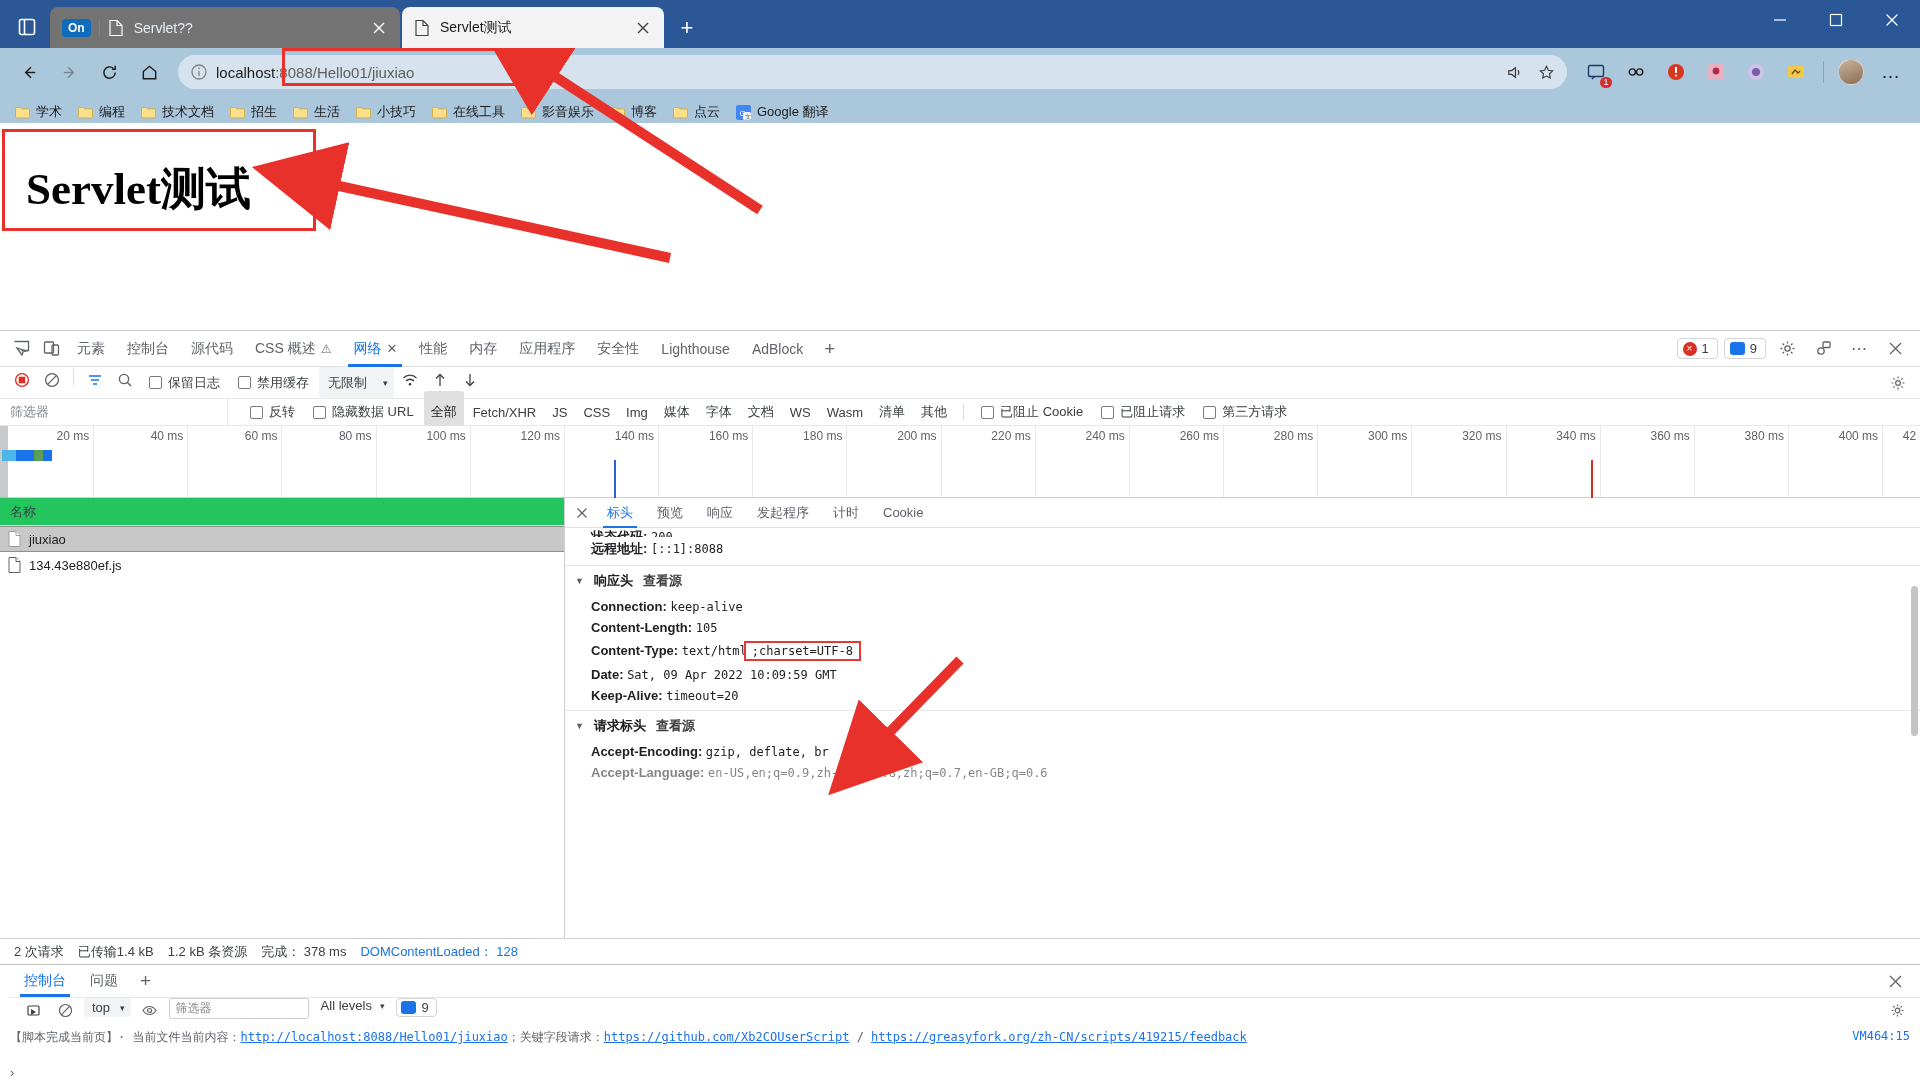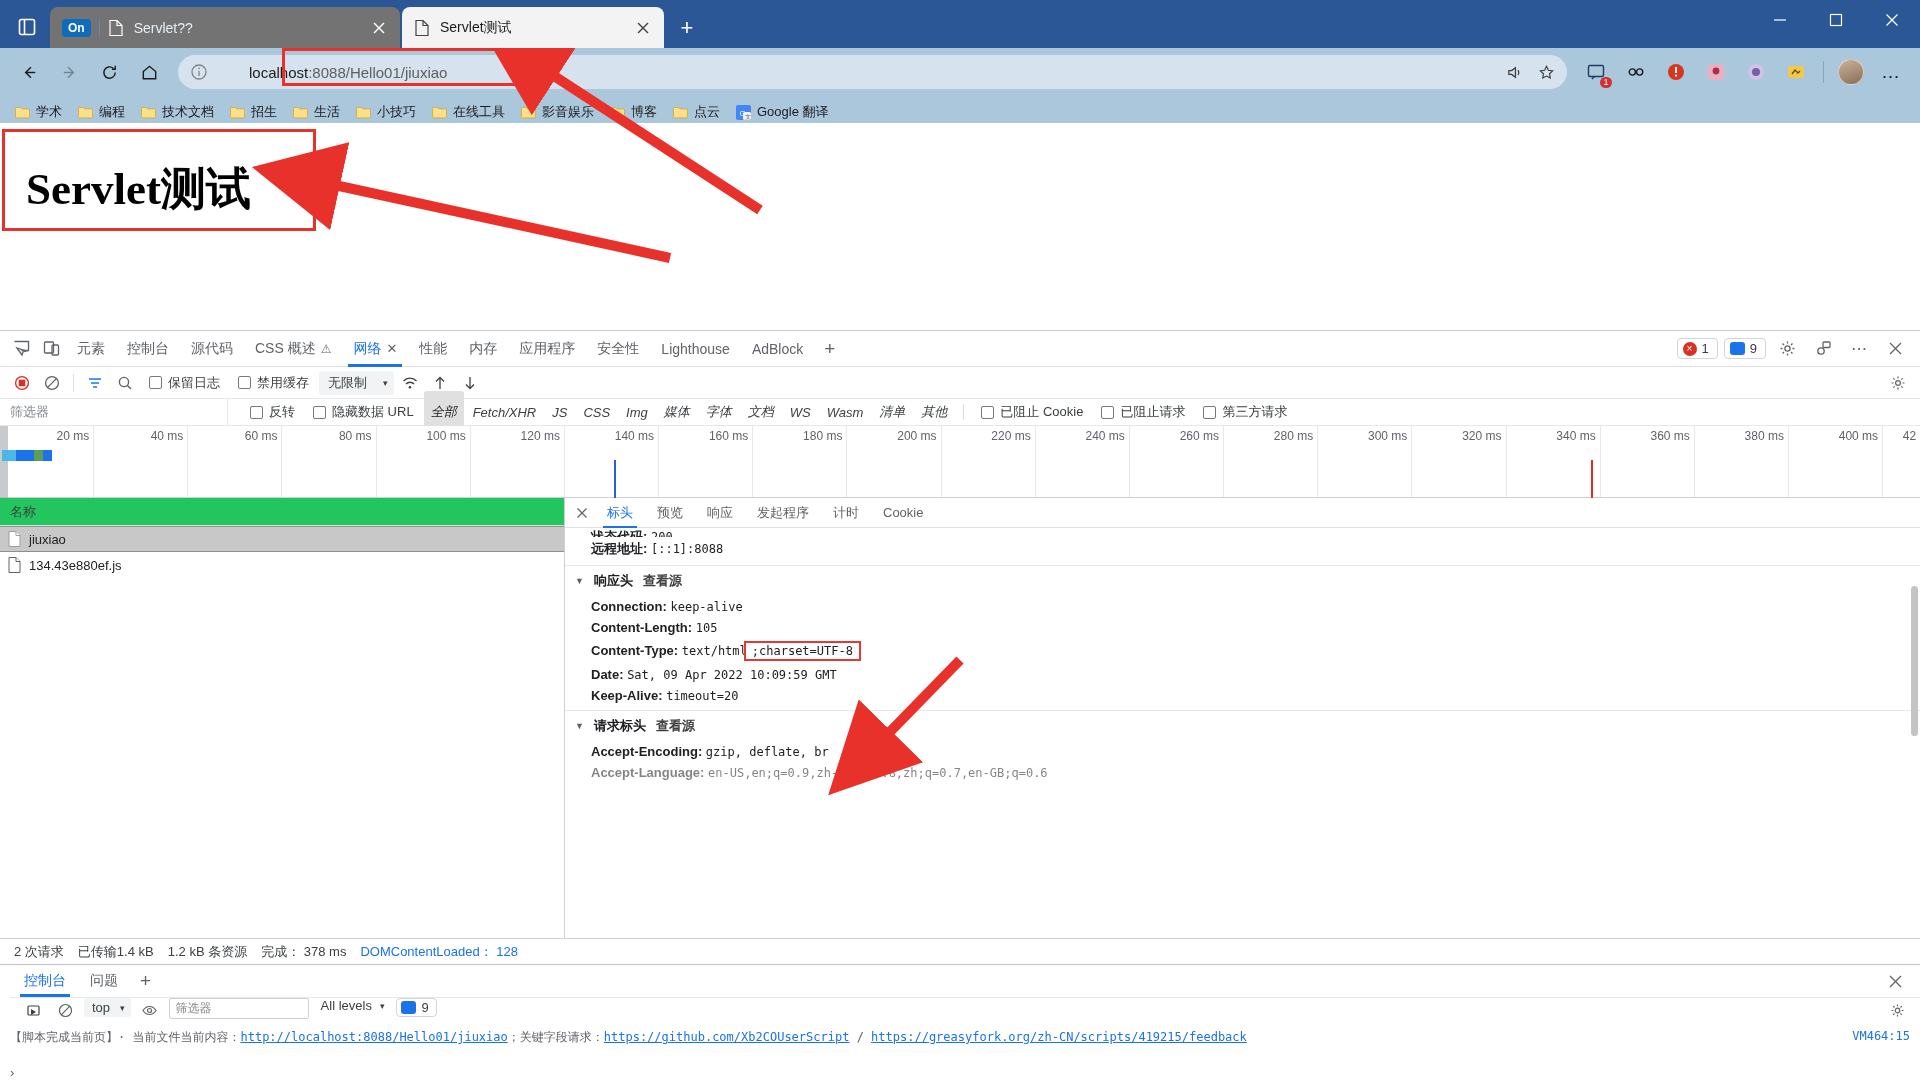--- a/index.html
+++ b/index.html
@@ -79,21 +79,20 @@
 
   .omnibox {
     flex: 1 1 auto;
     height: 34px;
     background: #d6e3ee;
     border-radius: 17px;
     display: flex; align-items: center;
     margin: 0 8px;
     padding: 0 6px 0 12px;
     position: relative;
-    gap: 33px;
   }
   .omnibox .info-icon { width:18px; height:18px; margin-right:8px; opacity:.7; }
   .omnibox .url { font-size: 15px; color: #5e5e5e; white-space: nowrap; }
   .omnibox .url b { color: #1b1b1b; font-weight: normal; }
   .omnibox-right { margin-left: auto; display: flex; align-items: center; gap: 2px; }
   .omni-ic { width: 30px; height: 30px; display:flex;align-items:center;justify-content:center;border-radius:15px; }
   .omni-ic svg { width: 17px; height: 17px; }
 
   .tb-ext { width: 38px; height: 38px; display:flex;align-items:center;justify-content:center; position:relative; border-radius:6px;}
   .tb-ext svg { width:20px; height:20px; }
@@ -176,21 +175,21 @@
   .badge-pill {
     display: flex; align-items: center; gap: 5px;
     border: 1px solid #d5d5d5; border-radius: 4px;
     padding: 2px 8px 2px 5px; font-size: 13px; color: #3c4043; background:#fff;
   }
   .dot-err { width: 14px; height: 14px; border-radius: 50%; background: #d93025; color:#fff; font-size:10px; display:flex;align-items:center;justify-content:center; }
   .dot-msg { width: 15px; height: 13px; border-radius: 3px; background: #1a73e8; }
 
   
   .net-toolbar {
-    height: 32px; display: flex; align-items: center; gap: 2px;
+    height: 32px; display: flex; gap: 2px;
     padding: 0 8px; border-bottom: 1px solid #e8e8e8; font-size: 13px; color:#3c4043;
     flex: 0 0 auto;
   }
   .nt-ic { width: 28px; height: 26px; display:flex; align-items:center; justify-content:center; }
   .nt-ic svg { width: 16px; height: 16px; }
   .nt-check { display:flex; align-items:center; gap:6px; padding: 0 8px; white-space:nowrap; }
   .cb { width: 13px; height: 13px; border: 1px solid #7a7a7a; border-radius: 2px; background: #fff; flex:0 0 auto;}
   .nt-sep { width:1px; height:18px; background:#e0e0e0; margin:0 5px; }
   .nt-select {
     display:flex; align-items:center; gap:16px; background:#f1f3f4; border-radius:3px;
@@ -203,21 +202,21 @@
   .filter-row {
     height: 27px; display:flex; align-items:center;
     border-bottom: 1px solid #e8e8e8; font-size: 13px; color:#3c4043;
     flex: 0 0 auto;
   }
   .filter-input {
     width: 228px; height: 27px; display:flex; align-items:center;
     padding-left: 10px; color: #80868b; border-right: 1px solid #e8e8e8;
   }
   .filter-opts { display:flex; align-items:center; gap:2px; padding-left: 14px; }
-  .ftype { padding: 12px 7px; border-radius: 3px; white-space: nowrap; font-style: italic; }
+  .ftype { padding: 12px 7px; border-radius: 3px; white-space: nowrap; }
   .ftype.active { background: #e0e0e0; color:#202124; }
   .fsep { width:1px; height:16px; background:#ddd; margin:0 7px; }
 
   
   .timeline {
     height: 72px; position: relative; border-bottom: 1px solid #d0d0d0;
     flex: 0 0 auto; background:#fff;
   }
   .tl-ticks { position:absolute; inset: 0; display:flex; }
   .tl-cell { flex: 1 1 0; border-left: 1px solid #e8e8e8; position: relative; }

